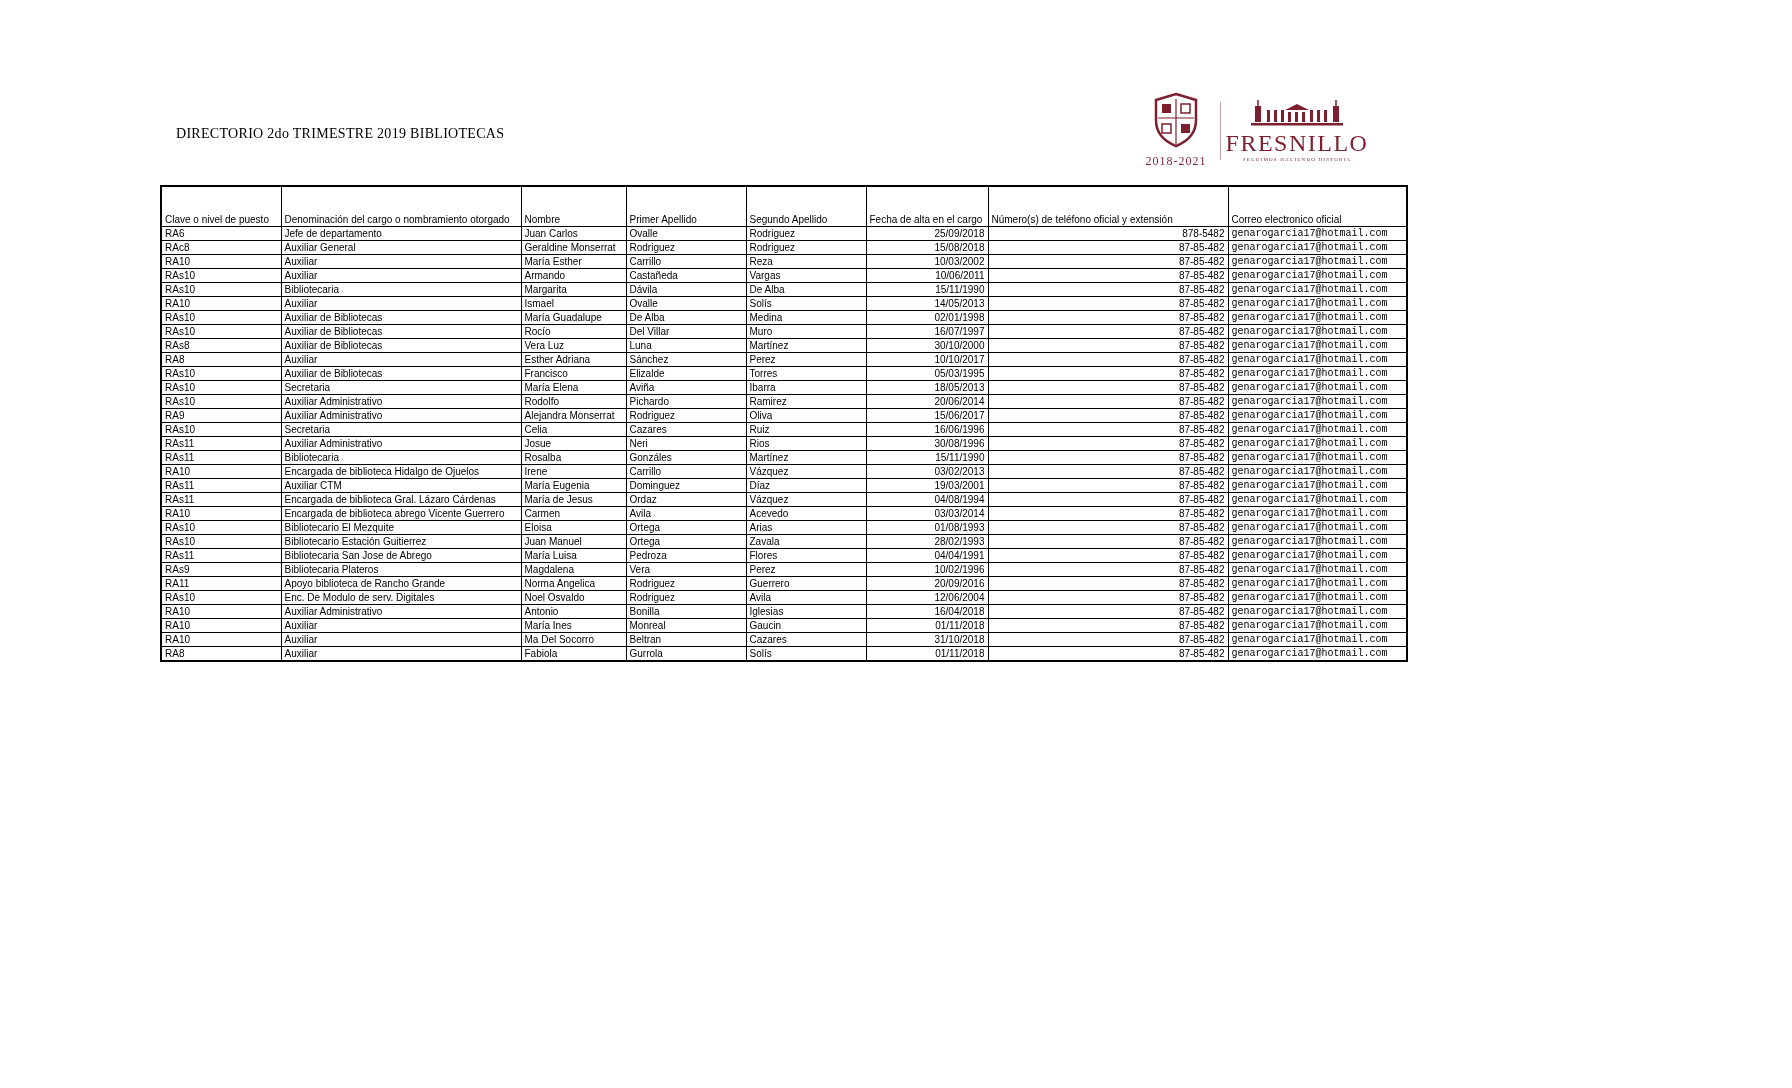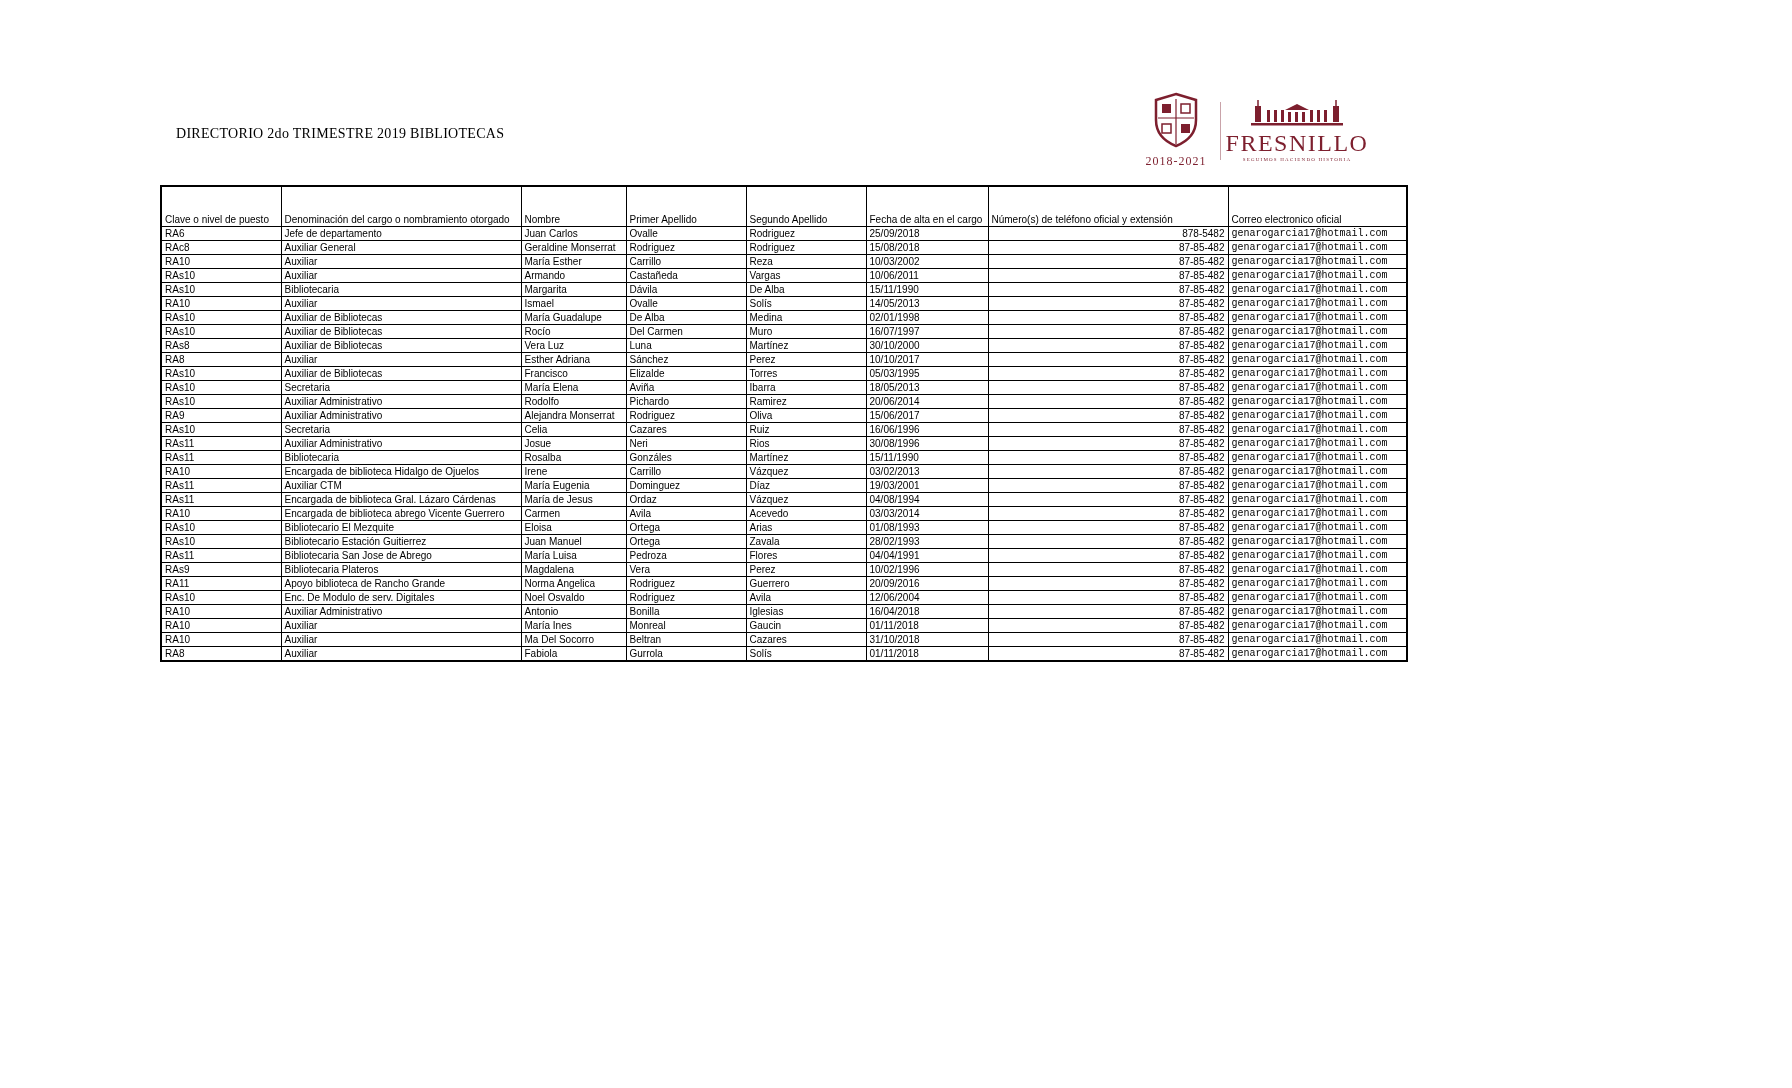--- a/index.html
+++ b/index.html
@@ -81,21 +81,21 @@
     text-align: left;
     font-size: 10px;
     padding-bottom: 1px;
     margin-top: 40px;
   }
   table.directory tbody td {
     height: 13px;
     line-height: 13px;
     vertical-align: middle;
   }
-  td.col-5 { padding-right: 5px; margin-top: 17px; }
+  td.col-5 { text-align: right; padding-right: 5px; margin-top: 17px; }
   td.col-6 { text-align: right; }
   td.col-7 { text-align: left; font-family: Liberation Mono, monospace; }
 </style>
 </head>
 <body>
 
 <div class="page-title">DIRECTORIO 2do TRIMESTRE 2019 BIBLIOTECAS</div>
 
 <div class="logo-strip">
   <div class="crest-block">
@@ -231,21 +231,21 @@
         <td class="col-3">De Alba</td>
         <td class="col-4">Medina</td>
         <td class="col-5">02/01/1998</td>
         <td class="col-6">87-85-482</td>
         <td class="col-7">genarogarcia17@hotmail.com</td>
       </tr>
       <tr>
         <td class="col-0">RAs10</td>
         <td class="col-1">Auxiliar de Bibliotecas</td>
         <td class="col-2">Rocío</td>
-        <td class="col-3">Del Carmen</td>
+        <td class="col-3">Del Villar</td>
         <td class="col-4">Muro</td>
         <td class="col-5">16/07/1997</td>
         <td class="col-6">87-85-482</td>
         <td class="col-7">genarogarcia17@hotmail.com</td>
       </tr>
       <tr>
         <td class="col-0">RAs8</td>
         <td class="col-1">Auxiliar de Bibliotecas</td>
         <td class="col-2">Vera Luz</td>
         <td class="col-3">Luna</td>

